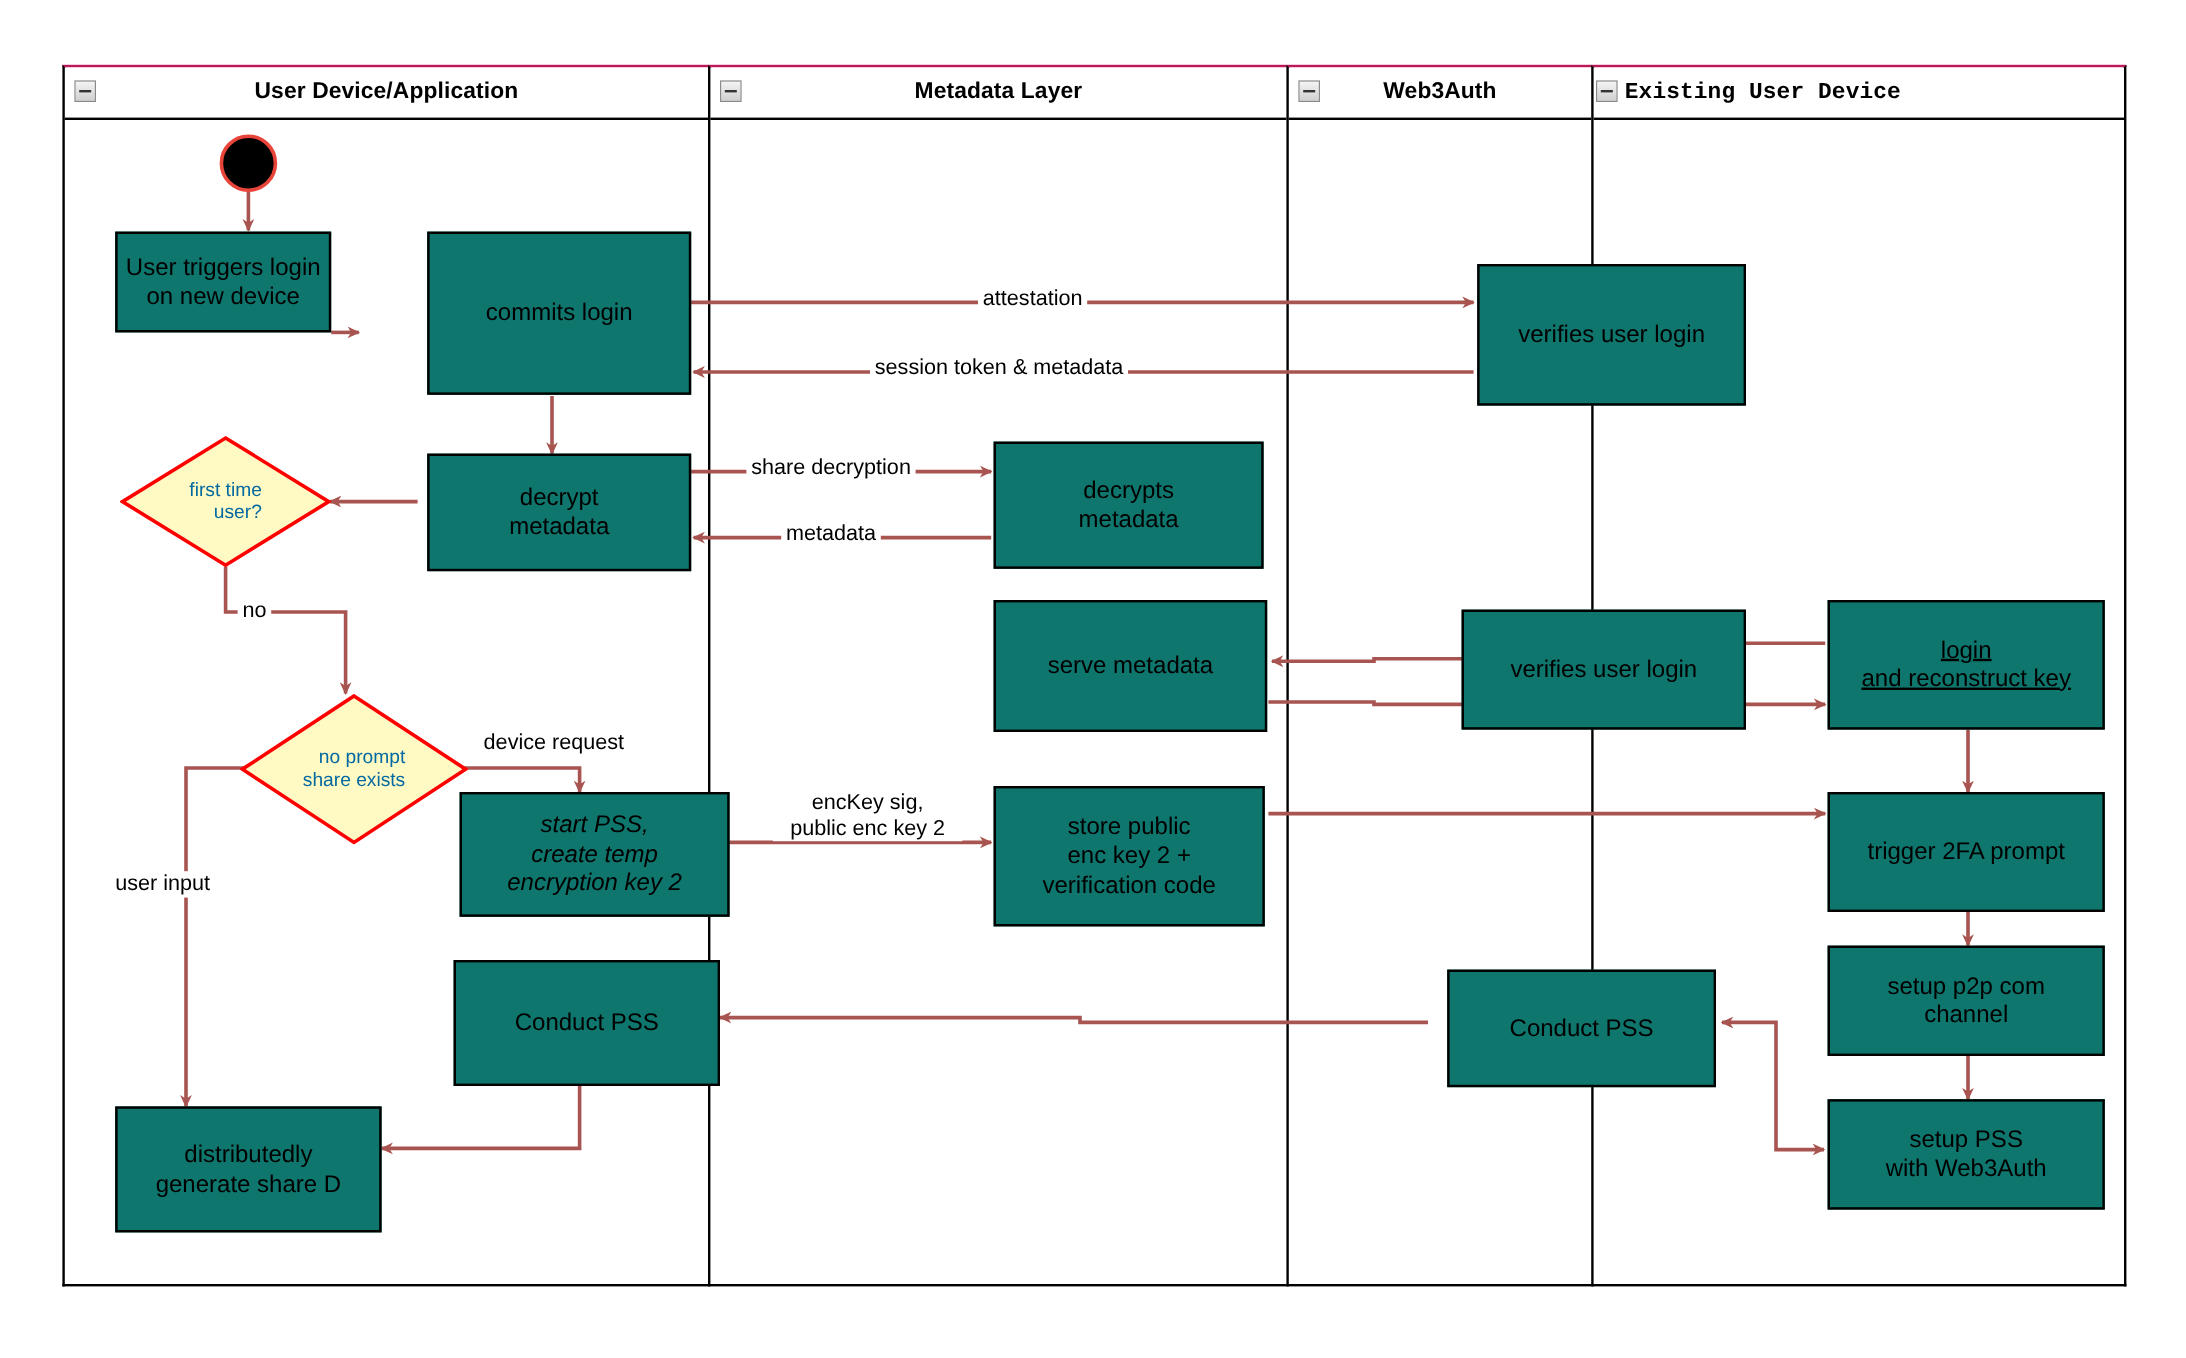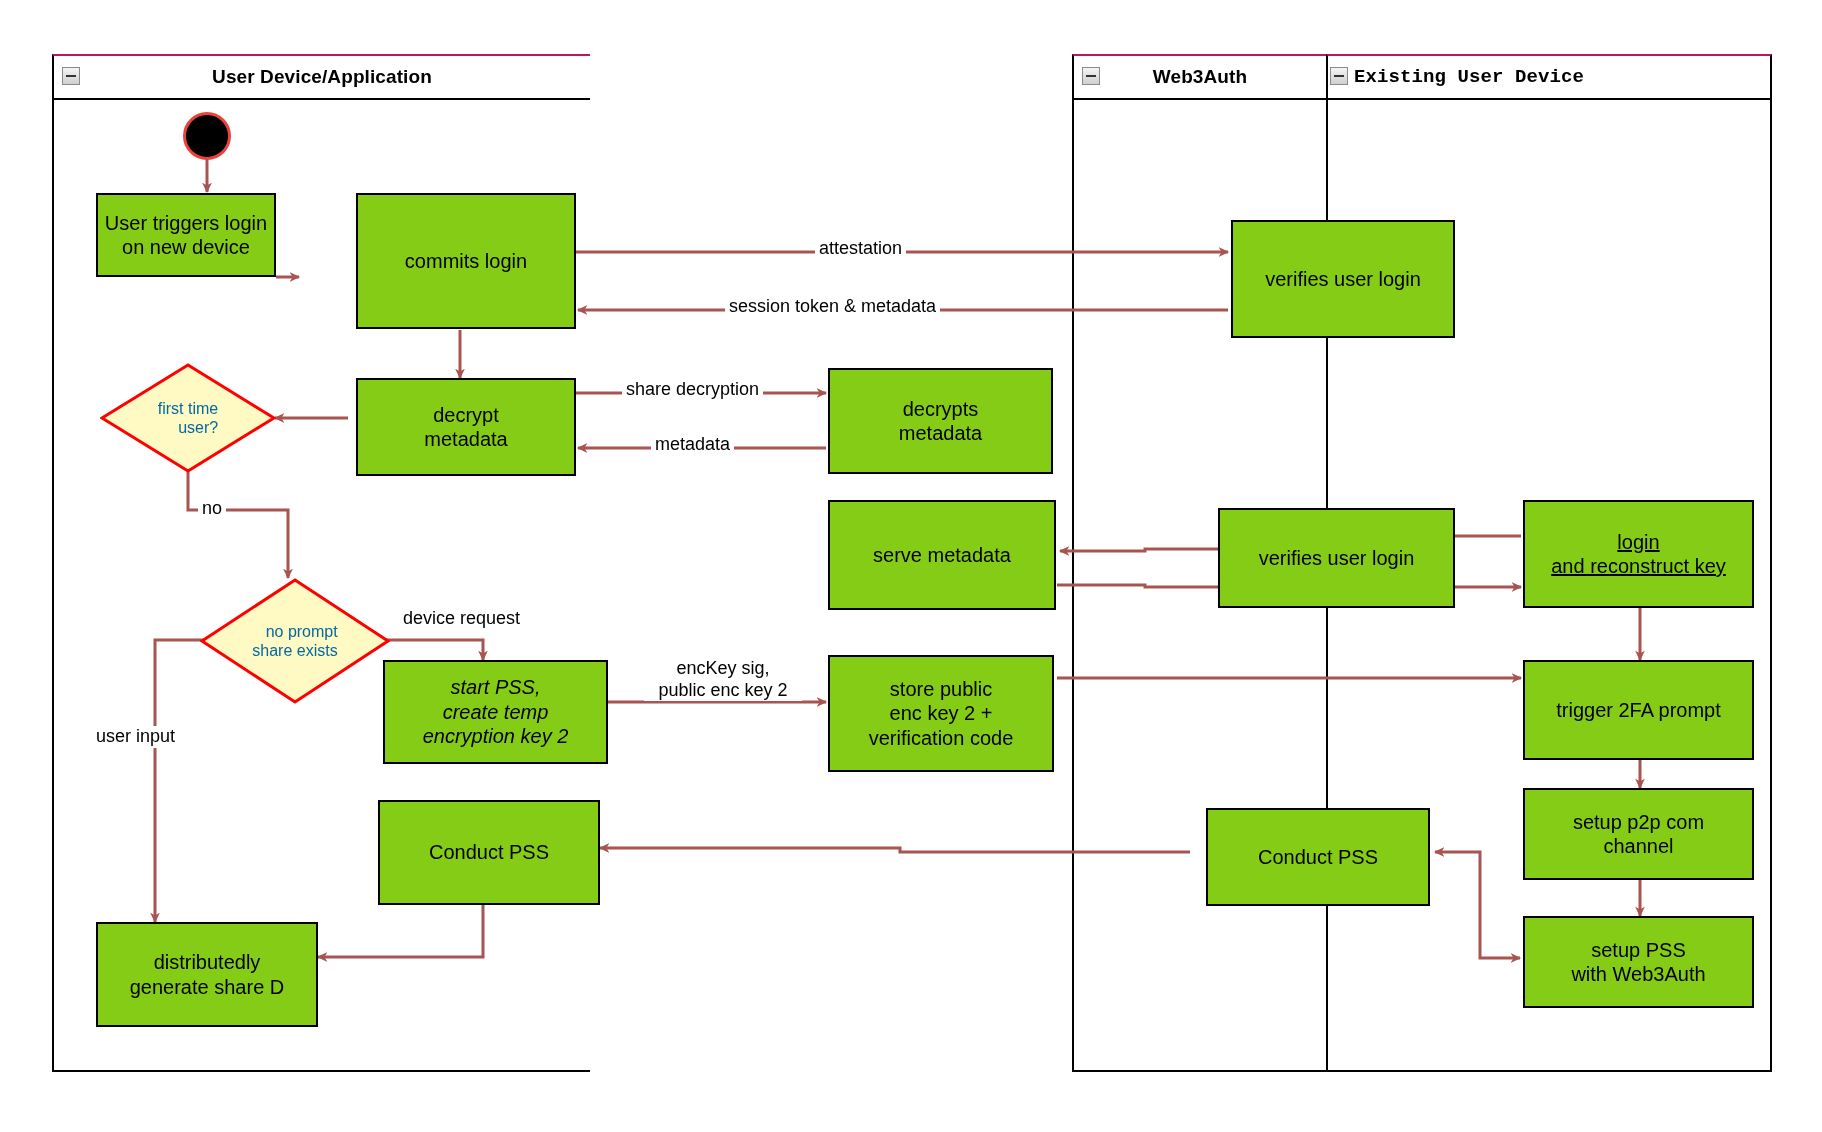--- a/index.html
+++ b/index.html
@@ -12,21 +12,21 @@
   .lane.last{border-right:2px solid #000;}
   .lane-head{position:absolute;left:0;top:0;width:100%;height:44px;border-bottom:2px solid #000;box-sizing:border-box;display:flex;align-items:center;justify-content:center;}
   .lane-title{font-weight:bold;font-size:19px;color:#000;letter-spacing:.1px;text-align:center;}
   .collapse-box{position:absolute;left:8px;top:11px;width:18px;height:18px;background:linear-gradient(180deg,#f4f4f4 0%,#cfcfcf 100%);border:1px solid #8a8a8a;box-sizing:border-box;}
   .collapse-box:after{content:"";position:absolute;left:3px;top:7px;width:10px;height:2px;background:#333;}
   .lane-head.tight{justify-content:flex-start;}
   .lane-head.tight .lane-title{margin-left:26px;font-family:Liberation Mono, monospace;}
   .lane-head.tight .collapse-box{left:2px;}
 
   
-  .node{position:absolute;border:2px solid #000;background:#84cc16;box-sizing:border-box;
+  .node{position:absolute;border:2px solid #000;background:#0f766e;box-sizing:border-box;
         display:flex;align-items:center;justify-content:center;text-align:center;
         font-size:20px;color:#000;line-height:1.22;padding:2px 6px;}
   .node span{display:block;white-space:pre-line;}
 
   
   .diamond{position:absolute;box-sizing:border-box;}
   .diamond .shape{position:absolute;left:0;top:0;width:100%;height:100%;}
   .diamond .txt{position:absolute;left:0;top:0;width:100%;height:100%;display:flex;
       align-items:center;justify-content:center;text-align:right;font-size:16px;color:#0369a1;line-height:1.2;white-space:pre-line;}
 
@@ -46,20 +46,26 @@
 
   <div class="lanes">
 
     <div class="lane" style="left:0;width:538px;">
       <div class="lane-head">
         <div class="collapse-box"></div>
         <div class="lane-title">User Device/Application</div>
       </div>
     </div>
 
+    <div class="lane" style="left:538px;width:482px;">
+      <div class="lane-head">
+        <div class="collapse-box"></div>
+        <div class="lane-title">Metadata Layer</div>
+      </div>
+    </div>
 
     <div class="lane" style="left:1020px;width:254px;">
       <div class="lane-head">
         <div class="collapse-box"></div>
         <div class="lane-title">Web3Auth</div>
       </div>
     </div>
 
     <div class="lane last" style="left:1274px;width:446px;">
       <div class="lane-head tight">

